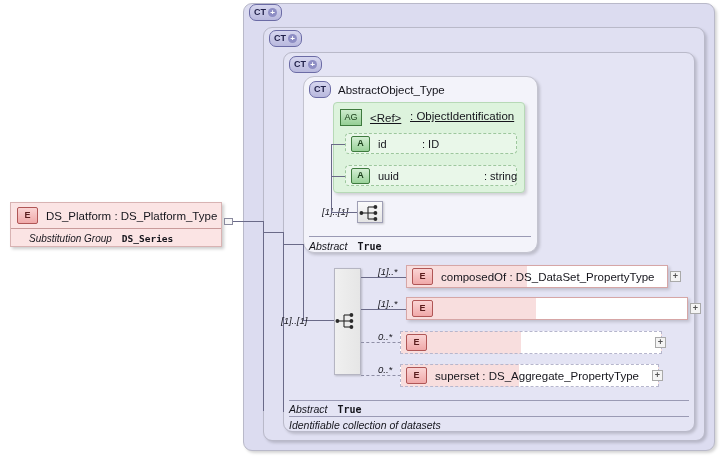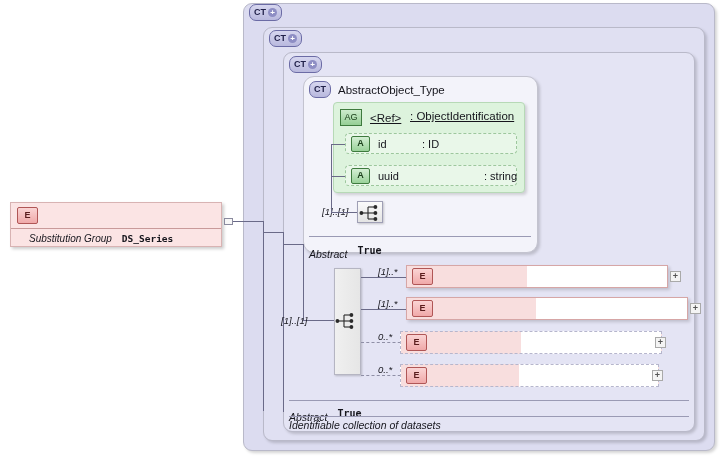--- a/index.html
+++ b/index.html
@@ -219,21 +219,21 @@
   }
 
   
   .metarow {
     position: absolute;
     display: flex;
     align-items: center;
     gap: 10px;
     white-space: nowrap;
   }
-  .metakey { font-size: 10.5px; font-style: italic; color: #15151c; margin-top: 8px; }
+  .metakey { font-size: 10.5px; font-style: italic; color: #15151c; }
   .metaval { font-size: 10px; font-weight: bold; font-family: "DejaVu Sans Mono", monospace; color: #15151c; }
   .metanote { font-size: 10.5px; font-style: italic; color: #15151c; }
   .metaline {
     position: absolute;
     border-top: 1px solid #9a9ab4;
     height: 0;
   }
 
   
   .card {
@@ -365,20 +365,21 @@
 
   <div class="metaline" style="left:309px; top:236px; width:222px;"></div>
   <div class="metarow" style="left:309px; top:240px;">
     <span class="metakey">Abstract</span>
     <span class="metaval">True</span>
   </div>
 
   <div class="rootcard" style="left:10px; top:202px; width:212px; height:45px;">
     <div class="toprow">
       <span class="ebadge">E</span>
+      <span class="elabel">DS_Platform : DS_Platform_Type</span>
     </div>
     <div class="subrow">
       <span class="sgLabel">Substitution Group</span>
       <span class="sgValue">DS_Series</span>
     </div>
   </div>
 
   <div class="stub" style="left:224px; top:218px;"></div>
   <div class="ln lnh" style="left:233px; top:221px; width:30px;"></div>
 
@@ -406,20 +407,21 @@
     <circle cx="17.4" cy="11" r="1.9" fill="#2a2a2a"></circle>
     <circle cx="17.4" cy="17" r="1.9" fill="#2a2a2a"></circle>
   </svg>
 
   <div class="ln lnh" style="left:319px; top:320px; width:15px;"></div>
 
   <div class="ln lnh" style="left:361px; top:277px; width:45px;"></div>
   <span class="card" style="left:378px; top:266px;">[1]..*</span>
   <div class="elembox solid" style="left:406px; top:265px; width:262px; height:23px;">
     <span class="ebadge">E</span>
+    <span class="elabel">composedOf : DS_DataSet_PropertyType</span>
   </div>
   <div class="expandbox" style="left:670px; top:271px;">+</div>
 
   <div class="ln lnh" style="left:361px; top:309px; width:45px;"></div>
   <span class="card" style="left:378px; top:298px;">[1]..*</span>
   <div class="elembox solid" style="left:406px; top:297px; width:282px; height:23px;">
     <span class="ebadge">E</span>
   </div>
   <div class="expandbox" style="left:690px; top:303px;">+</div>
 
@@ -427,20 +429,21 @@
   <span class="card" style="left:378px; top:331px;">0..*</span>
   <div class="elembox dashed" style="left:400px; top:331px; width:262px; height:23px;">
     <span class="ebadge">E</span>
   </div>
   <div class="expandbox" style="left:655px; top:337px;">+</div>
 
   <div class="lnd" style="left:361px; top:375px; width:45px;"></div>
   <span class="card" style="left:378px; top:364px;">0..*</span>
   <div class="elembox dashed" style="left:400px; top:364px; width:259px; height:23px;">
     <span class="ebadge">E</span>
+    <span class="elabel">superset : DS_Aggregate_PropertyType</span>
   </div>
   <div class="expandbox" style="left:652px; top:370px;">+</div>
 
   <div class="metaline" style="left:289px; top:400px; width:400px;"></div>
   <div class="metarow" style="left:289px; top:403px;">
     <span class="metakey">Abstract</span>
     <span class="metaval">True</span>
   </div>
 
   <div class="metaline" style="left:289px; top:416px; width:400px;"></div>

